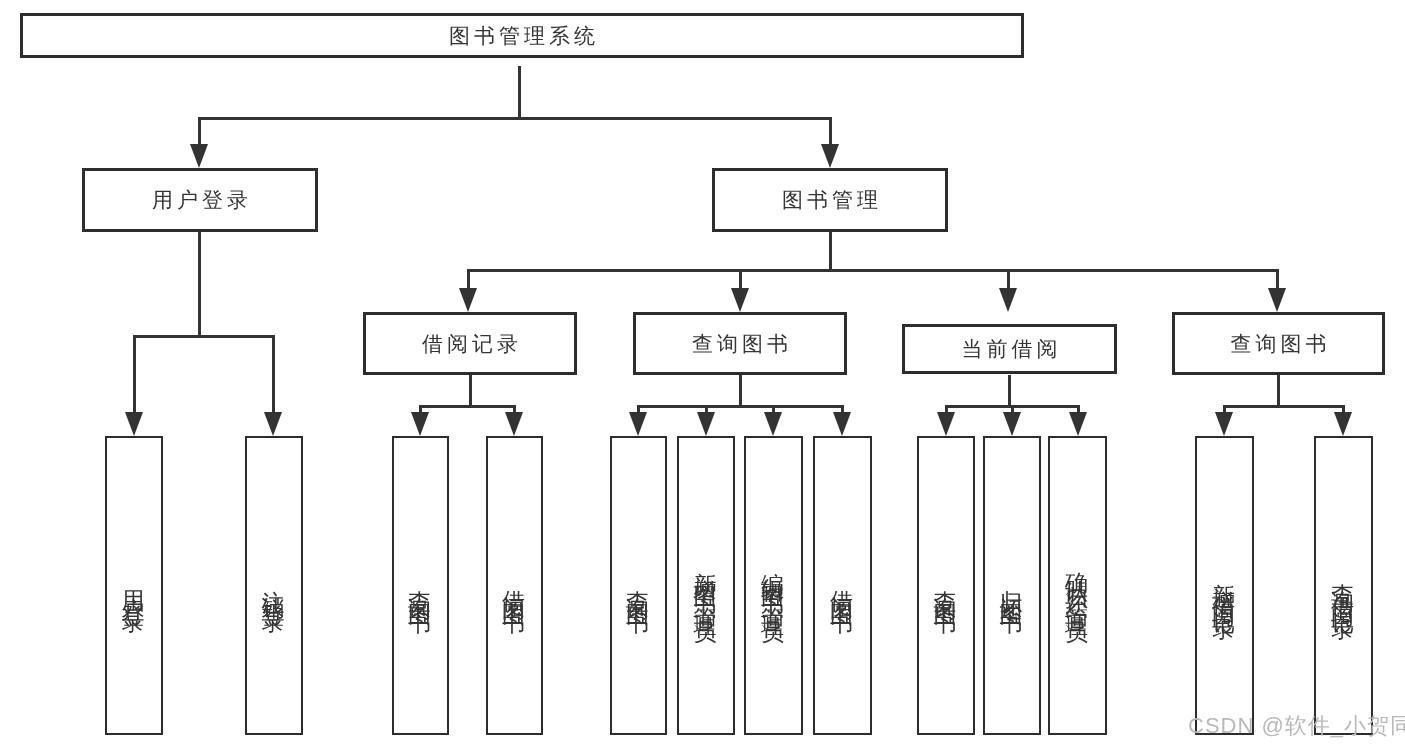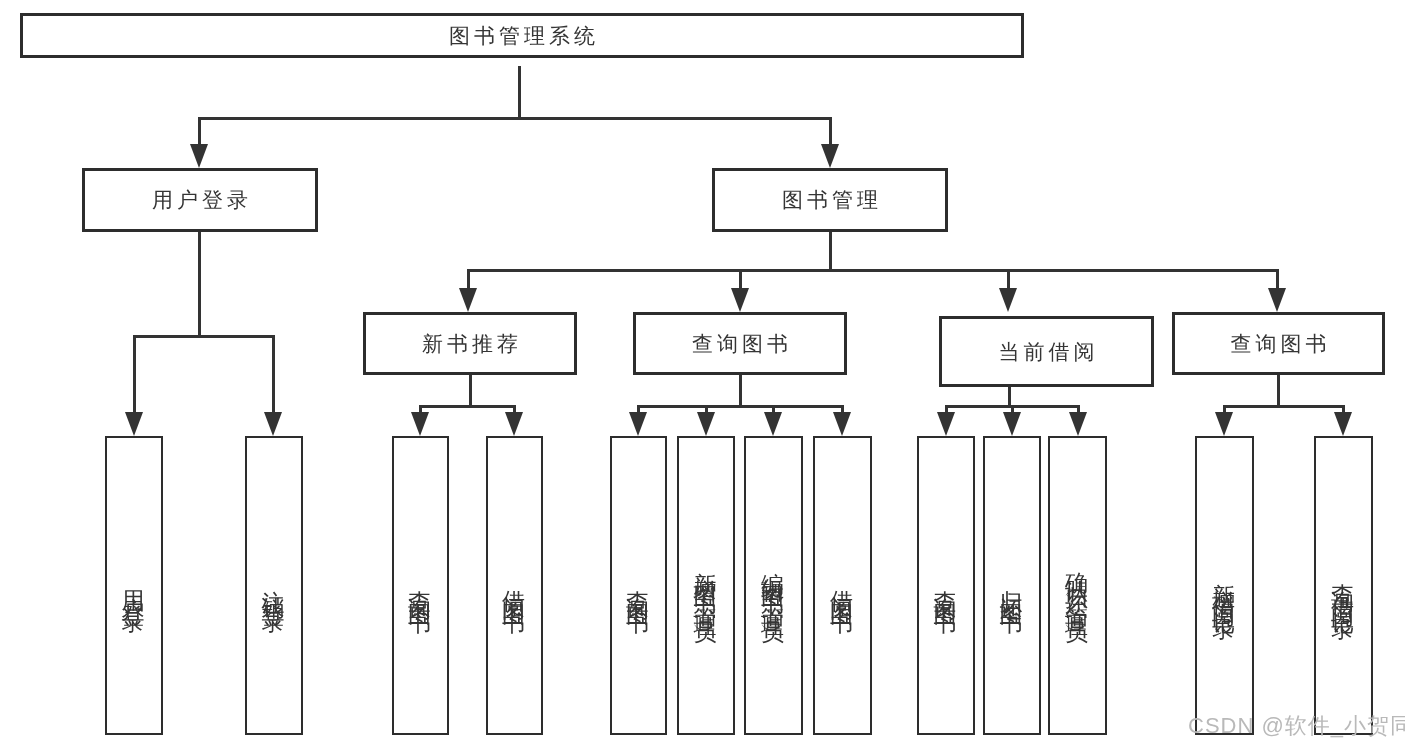--- a/index.html
+++ b/index.html
@@ -32,23 +32,23 @@
 </head>
 <body>
 
 <div class="canvas">
 
   <div class="box" style="left:20px;top:13px;width:1004px;height:45px;">图书管理系统</div>
 
   <div class="box" style="left:82px;top:168px;width:236px;height:64px;">用户登录</div>
   <div class="box" style="left:712px;top:168px;width:236px;height:64px;">图书管理</div>
 
-  <div class="box" style="left:363px;top:312px;width:214px;height:63px;">新书推荐</div>
+  <div class="box" style="left:363px;top:312px;width:214px;height:63px;">借阅记录</div>
   <div class="box" style="left:633px;top:312px;width:214px;height:63px;">查询图书</div>
-  <div class="box" style="left:902px;top:316px;width:215px;height:71px;margin-left:37px;">当前借阅</div>
+  <div class="box" style="left:902px;top:324px;width:215px;height:50px;">当前借阅</div>
   <div class="box" style="left:1172px;top:312px;width:213px;height:63px;">查询图书</div>
 
   <div class="box v" style="left:105px;top:436px;width:58px;height:299px;">用户登录</div>
   <div class="box v" style="left:245px;top:436px;width:58px;height:299px;">注销登录</div>
   <div class="box v" style="left:392px;top:436px;width:57px;height:299px;">查询图书</div>
   <div class="box v" style="left:486px;top:436px;width:57px;height:299px;">借阅图书</div>
   <div class="box v" style="left:610px;top:436px;width:57px;height:299px;">查询图书</div>
   <div class="box v" style="left:677px;top:436px;width:58px;height:299px;">新增图书（管理员）</div>
   <div class="box v" style="left:744px;top:436px;width:59px;height:299px;">编辑图书（管理员）</div>
   <div class="box v" style="left:813px;top:436px;width:59px;height:299px;">借阅图书</div>

